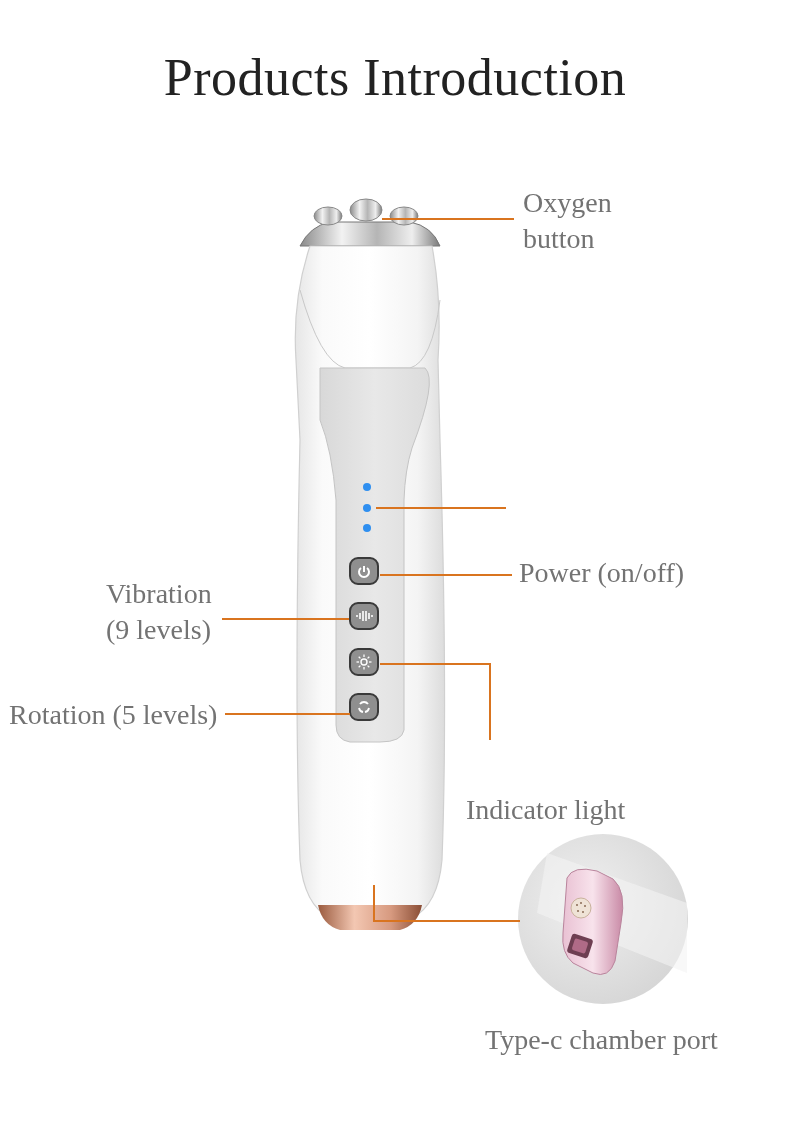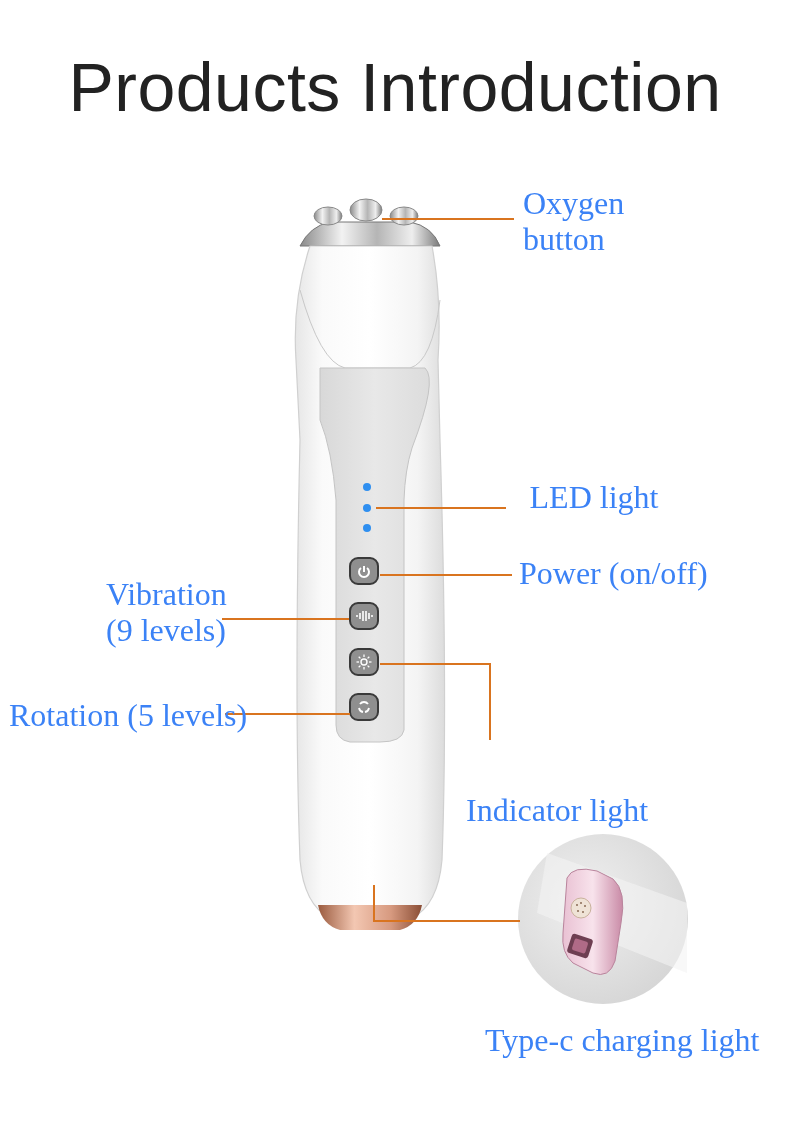--- a/index.html
+++ b/index.html
@@ -1,18 +1,18 @@
 <!DOCTYPE html>
 <html><head>
 <meta charset="utf-8">
 <style>
   html,body{margin:0;padding:0;background:#fff;}
   body{width:790px;height:1139px;position:relative;overflow:hidden;font-family:"DejaVu Serif","Liberation Serif",serif;color:#222;}
-  .title{position:absolute;left:0;top:48px;width:790px;text-align:center;font-family:Liberation Sans, sans-serif;font-size:68px;color:#222;letter-spacing:0.5px;}
-  .label{position:absolute;font-family:"Liberation Serif","DejaVu Serif",serif;font-size:32px;color:#3b82f6;line-height:36px;white-space:nowrap;}
+  .title{position:absolute;left:0;top:48px;width:790px;text-align:center;font-family:Liberation Serif, serif;font-size:52px;color:#222;letter-spacing:0.5px;}
+  .label{position:absolute;font-family:"Liberation Serif","DejaVu Serif",serif;font-size:28px;color:#737373;line-height:36px;white-space:nowrap;}
   .line{position:absolute;background:#d9741f;}
   svg{position:absolute;overflow:visible;}
 </style>
 </head>
 <body>
 
 <div class="title">Products Introduction</div>
 
 <svg width="790" height="1139" style="left:0;top:0;">
   <defs>
@@ -138,27 +138,26 @@
 <div class="line" style="left:225px;top:713px;width:125px;height:1.5px;"></div>
 <div class="line" style="left:373px;top:885px;width:1.5px;height:35px;"></div>
 <div class="line" style="left:373px;top:920px;width:147px;height:1.5px;"></div>
 
 <div class="label" style="left:523px;top:185px;">
   <div>Oxygen</div>
   <div>button</div>
 </div>
 
 <div class="label" style="left:513px;top:479px;text-align:center;width:162px;">
-  <div>LED light</div>
 </div>
 
 <div class="label" style="left:519px;top:555px;">Power (on/off)</div>
 
 <div class="label" style="left:106px;top:576px;">
   <div>Vibration</div>
   <div>(9 levels)</div>
 </div>
 
 <div class="label" style="left:9px;top:697px;">Rotation (5 levels)</div>
 
 <div class="label" style="left:466px;top:792px;">Indicator light</div>
 
-<div class="label" style="left:485px;top:1022px;">Type-c charging light</div>
+<div class="label" style="left:485px;top:1022px;">Type-c chamber port</div>
 
 </body></html>

